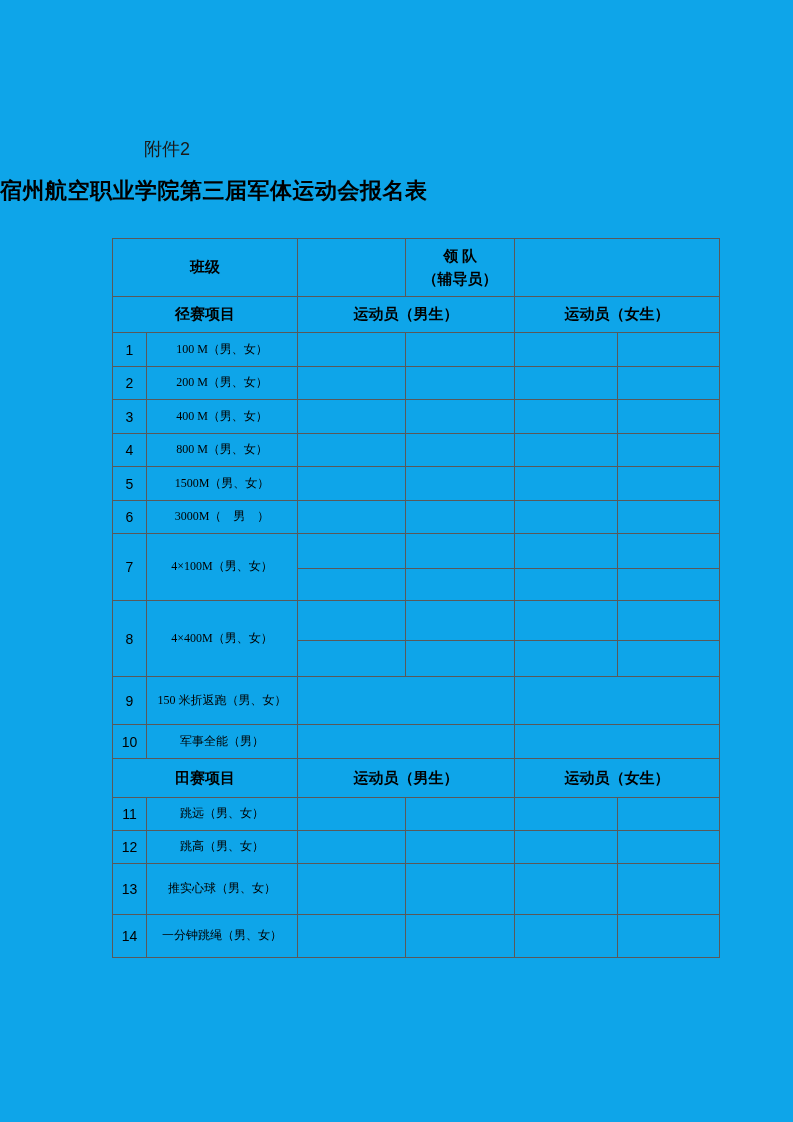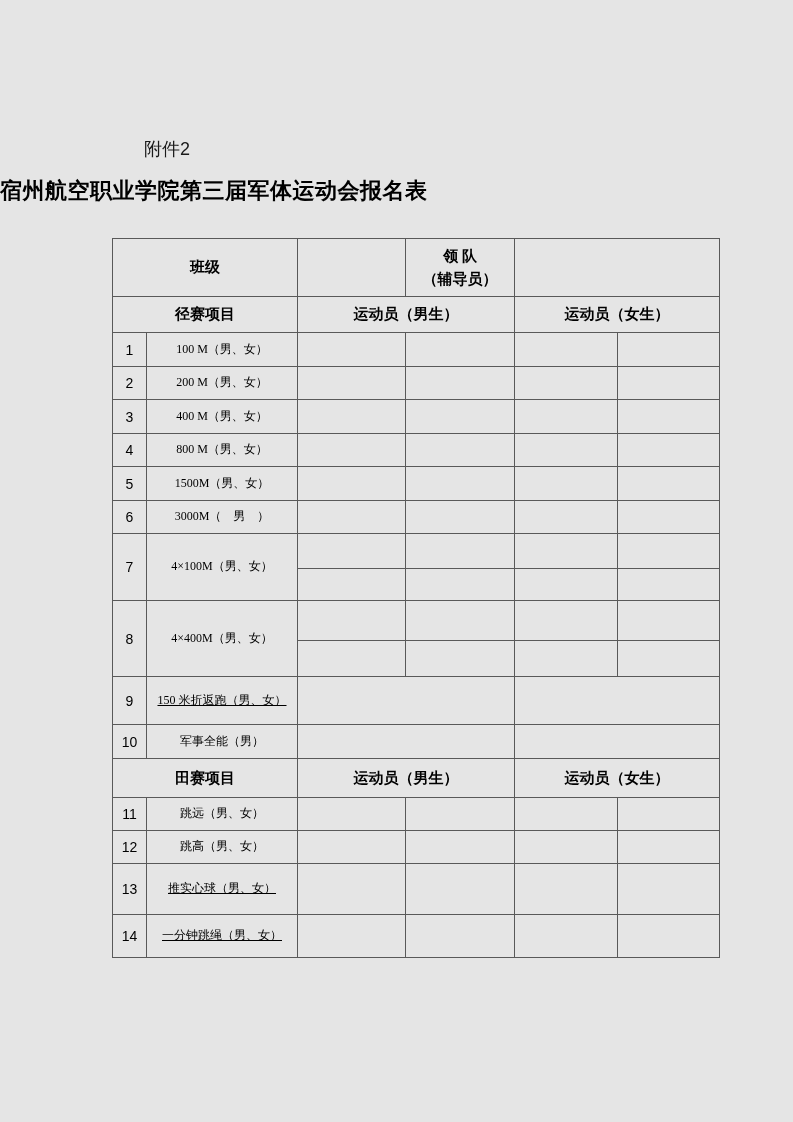--- a/index.html
+++ b/index.html
@@ -1,19 +1,19 @@
 <!DOCTYPE html>
 <html><head>
 <meta charset="utf-8">
 <style>
   html,body{margin:0;padding:0;background:#ffffff;}
   .page{
     position:relative;
     width:793px;height:1122px;
-    background:#e5e5e5;
+    background:#0ea5e9;
     font-family:"Liberation Serif","DejaVu Serif",serif;
     color:#000;
     overflow:hidden;
   }
   .attachment{
     position:absolute;
     left:144px;top:137px;
     font-size:18px;
     font-family:"Liberation Sans","DejaVu Sans",sans-serif;
     color:#1a1a1a;
@@ -50,21 +50,21 @@
   td.num{
     font-family:"Liberation Sans","DejaVu Sans",sans-serif;
     font-size:14px;
   }
   td.evt{
     font-size:12px;
     white-space:nowrap;
     padding:0 8px;
     line-height:1.45;
   }
-  td.evt.wrap{white-space:normal;text-decoration:underline;}
+  td.evt.wrap{white-space:normal;}
   .leader-line{line-height:1.5;}
 </style>
 </head>
 <body>
 
 <div class="page">
 
   <div class="attachment">附件2</div>
 
   <h1 class="title">宿州航空职业学院第三届军体运动会报名表</h1>

